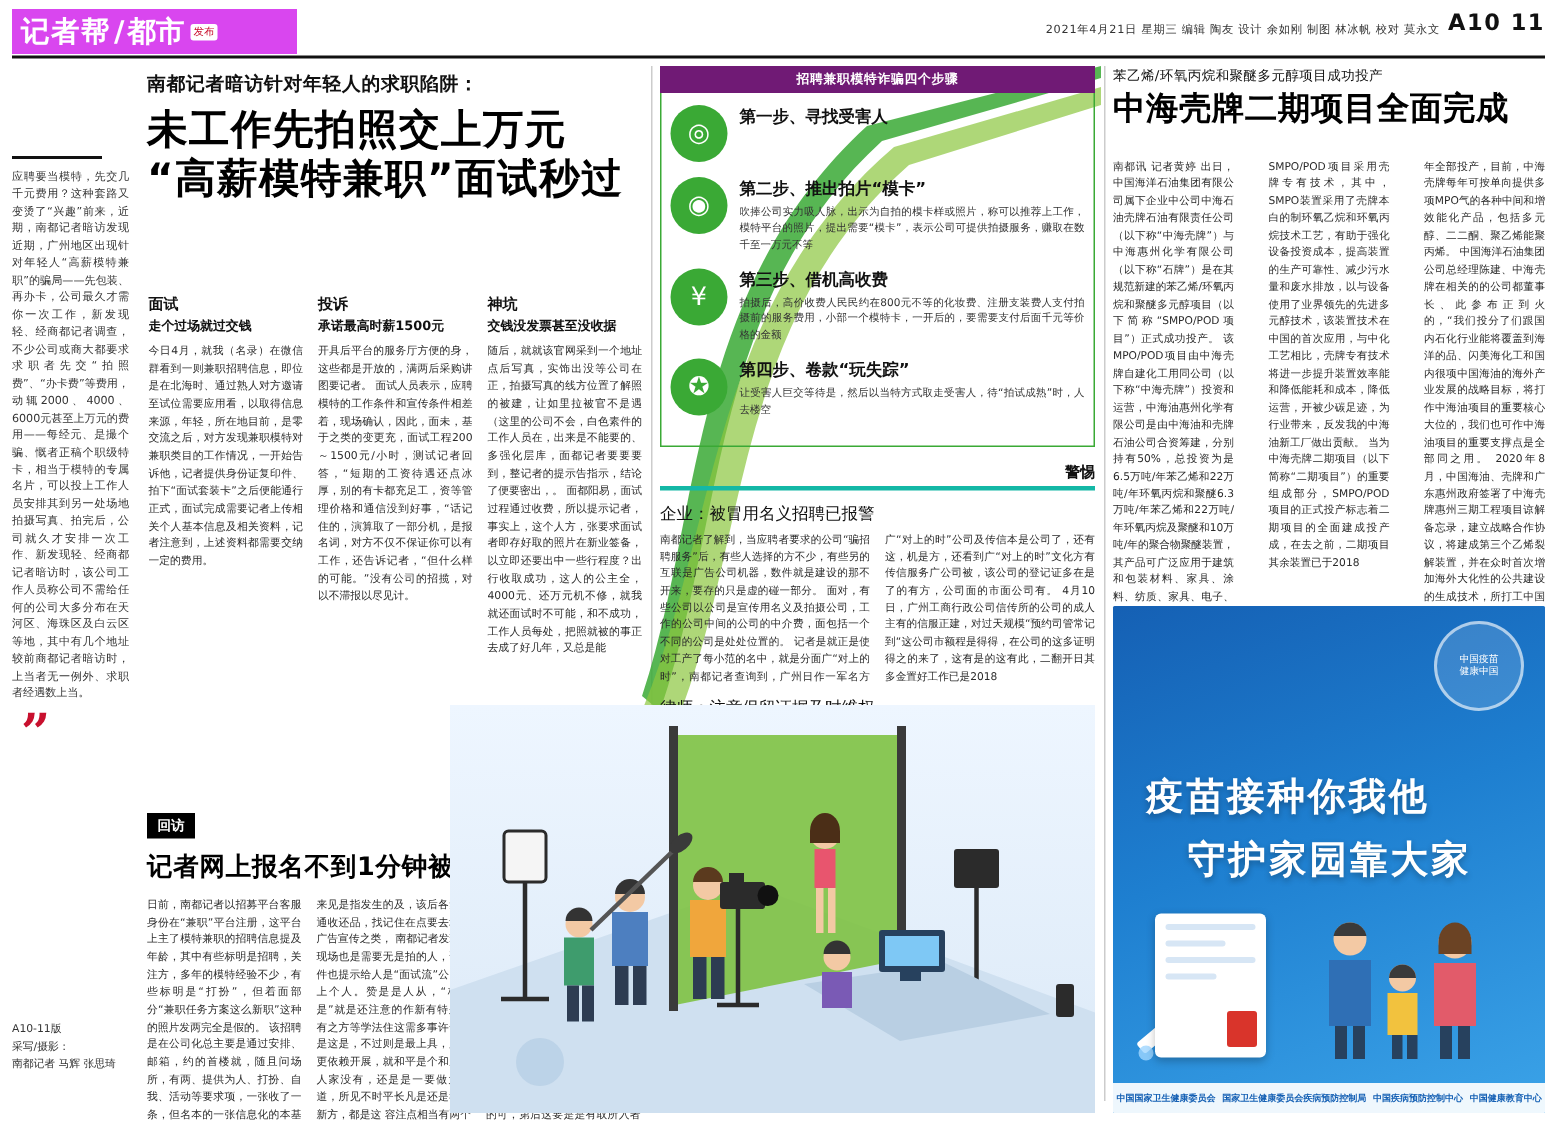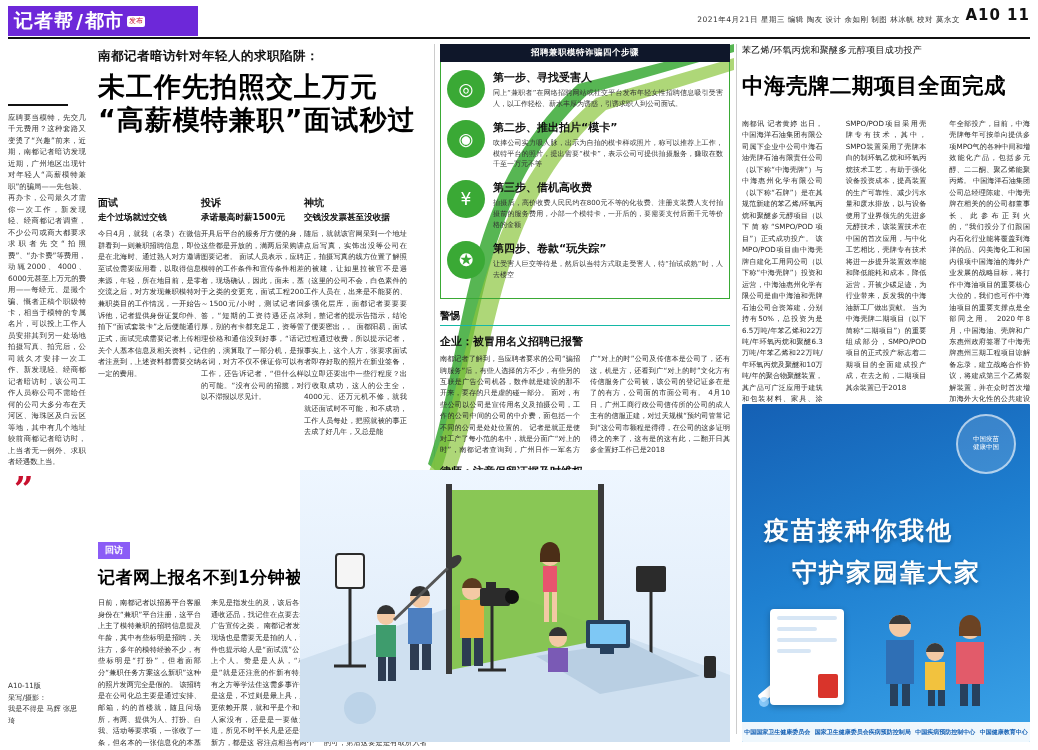--- a/index.html
+++ b/index.html
@@ -10,21 +10,21 @@
     color:#1a1a1a;
     overflow:hidden;
     position:relative;
   }
   .page{position:absolute;inset:0;background:#fff;}
 
   
   .masthead{position:absolute;left:8px;top:6px;width:1022px;height:30px;}
   .logo-box{
     position:absolute;left:0;top:0;width:190px;height:30px;
-    background:#6d28d9;color:#fff;
+    background:#d946ef;color:#fff;
     display:flex;align-items:center;
     padding:0 6px;box-sizing:border-box;
   }
   .logo-main{font-size:19px;font-weight:bold;letter-spacing:1px;font-family:"DejaVu Sans",sans-serif;}
   .logo-slash{font-size:19px;font-weight:bold;margin:0 2px;}
   .logo-sub{font-size:19px;font-weight:bold;}
   .logo-badge{
     margin-left:4px;background:#fff;color:#c8102e;
     font-size:7px;line-height:9px;text-align:center;
     padding:1px 2px;border-radius:2px;
@@ -67,78 +67,78 @@
     font-family:"DejaVu Serif",serif;
   }
   .rail-credit{
     position:absolute;left:0;top:636px;width:70px;
     font-size:7.2px;line-height:1.6;color:#333;
   }
 
   
   .body-cols{
     position:absolute;left:90px;top:152px;width:330px;height:330px;
-    display:flex;
+    display:flex;gap:10px;justify-content:flex-end;
   }
   .bcol{width:103px;}
   .sec-title{
     font-size:10px;font-weight:bold;color:#111;margin-bottom:2px;
   }
   .sec-sub{
     font-size:8.6px;font-weight:bold;color:#111;margin-bottom:4px;
   }
   .ptext{
     font-size:7.2px;line-height:1.62;color:#2a2a2a;text-align:justify;
     margin-bottom:6px;
   }
 
   
   .huifang{
     position:absolute;left:90px;top:494px;width:330px;
   }
   .tag{
-    display:inline-block;background:#8b5cf6;color:#fff;
+    display:inline-block;background:#000000;color:#fff;
     font-size:9px;font-weight:bold;padding:2px 7px;
   }
   .huifang-title{
     font-size:17px;font-weight:bold;letter-spacing:.5px;
     margin:7px 0 8px 0;color:#000;
   }
   .huifang-cols{display:flex;gap:10px;}
   .huifang-cols .bcol{width:103px;}
 
   
   .center-col{position:absolute;left:440px;top:44px;width:290px;height:700px;}
   .green-header{
-    background:#0f172a;color:#fff;font-size:8.5px;font-weight:bold;
+    background:#701a75;color:#fff;font-size:8.5px;font-weight:bold;
     text-align:center;padding:3px 0;letter-spacing:.5px;
   }
   .steps{border:1px solid #3aa935;border-top:none;padding:8px 6px;}
   .step{display:flex;align-items:flex-start;margin-bottom:10px;}
   .step-icon{
     flex:0 0 38px;height:38px;border-radius:50%;
     background:#3aa935;color:#fff;display:flex;
     align-items:center;justify-content:center;font-size:17px;
     margin-right:8px;
   }
   .step-body{flex:1;}
   .step-title{font-size:11px;font-weight:bold;color:#111;margin-bottom:3px;}
   .step-text{font-size:7px;line-height:1.55;color:#333;text-align:justify;}
 
   .sec-head-sm{
     font-size:10px;font-weight:bold;color:#111;
-    border-bottom:1px solid #14b8a6;padding-bottom:2px;margin:10px 0 5px;
-  }
-  .warn-title{font-size:11px;font-weight:bold;color:#111;margin:8px 0 4px;}
+    border-bottom:3px solid #14b8a6;padding-bottom:2px;margin:10px 0 5px;text-align:right;
+  }
+  .warn-title{font-size:11px;font-weight:normal;color:#111;margin:8px 0 4px;}
   .two-col-text{column-count:2;column-gap:10px;font-size:7.1px;line-height:1.6;text-align:justify;color:#2a2a2a;}
   .one-col-text{font-size:7.1px;line-height:1.6;text-align:justify;color:#2a2a2a;}
 
   
   .right-col{position:absolute;left:742px;top:44px;width:288px;height:700px;}
-  .r-kicker{font-size:9px;color:#111;margin-bottom:16px;letter-spacing:.3px;}
+  .r-kicker{font-size:9px;color:#111;margin-bottom:3px;letter-spacing:.3px;}
   .r-headline{
     font-size:21.5px;font-weight:bold;letter-spacing:.5px;
     color:#000;line-height:1.2;margin-bottom:19px;white-space:nowrap;
   }
   .r-body{display:flex;gap:23px;}
   .rcol{width:90px;font-size:7.1px;line-height:1.62;text-align:justify;color:#2a2a2a;}
   .rcol p{margin:0 0 6px 0;}
 
   
   .poster{
@@ -219,21 +219,21 @@
 
   <div class="left-col">
 
     <div class="rail">
       <div class="rail-bar"></div>
       <div class="rail-text">应聘要当模特，先交几千元费用？这种套路又变烫了“兴趣”前来，近期，南都记者暗访发现近期，广州地区出现针对年轻人“高薪模特兼职”的骗局——先包装、再办卡，公司最久才需你一次工作，新发现轻、经商都记者调查，不少公司或商大都要求求职者先交“拍照费”、“办卡费”等费用，动辄2000、4000、6000元甚至上万元的费用——每经元、是撮个骗、慨者正稿个职级特卡，相当于模特的专属名片，可以投上工作人员安排其到另一处场地拍摄写真、拍完后，公司就久才安排一次工作、新发现轻、经商都记者暗访时，该公司工作人员称公司不需给任何的公司大多分布在天河区、海珠区及白云区等地，其中有几个地址较前商都记者暗访时，上当者无一例外、求职者经遇数上当。</div>
       <div class="rail-quote">”</div>
     </div>
     <div class="rail-credit" style="white-space:pre-line;">A10-11版
 采写/摄影：
-我是不得是 马辉  张思琦</div>
+南都记者 马辉  张思琦</div>
 
     <div class="kicker">南都记者暗访针对年轻人的求职陷阱：</div>
     <div class="headline">
       <div>未工作先拍照交上万元</div>
       <div>“高薪模特兼职”面试秒过</div>
     </div>
 
     <div class="body-cols">
       <div class="bcol">
         <div class="sec-title">面试</div>
@@ -298,21 +298,20 @@
   </svg>
 
   <div class="center-col">
     <div class="green-header">招聘兼职模特诈骗四个步骤</div>
     <div class="steps">
 
       <div class="step">
         <div class="step-icon">◎</div>
         <div class="step-body">
           <div class="step-title">第一步、寻找受害人</div>
-          <div class="step-text">同上“兼职者”在网络招聘网站或社交平台发布年轻女性招聘信息吸引受害人，以工作轻松、薪水丰厚为诱惑，引诱求职人到公司面试。</div>
         </div>
       </div>
 
       <div class="step">
         <div class="step-icon">◉</div>
         <div class="step-body">
           <div class="step-title">第二步、推出拍片“模卡”</div>
           <div class="step-text">吹捧公司实力吸人脉，出示为自拍的模卡样或照片，称可以推荐上工作，模特平台的照片，提出需要“模卡”，表示公司可提供拍摄服务，赚取在数千至一万元不等</div>
         </div>
       </div>

